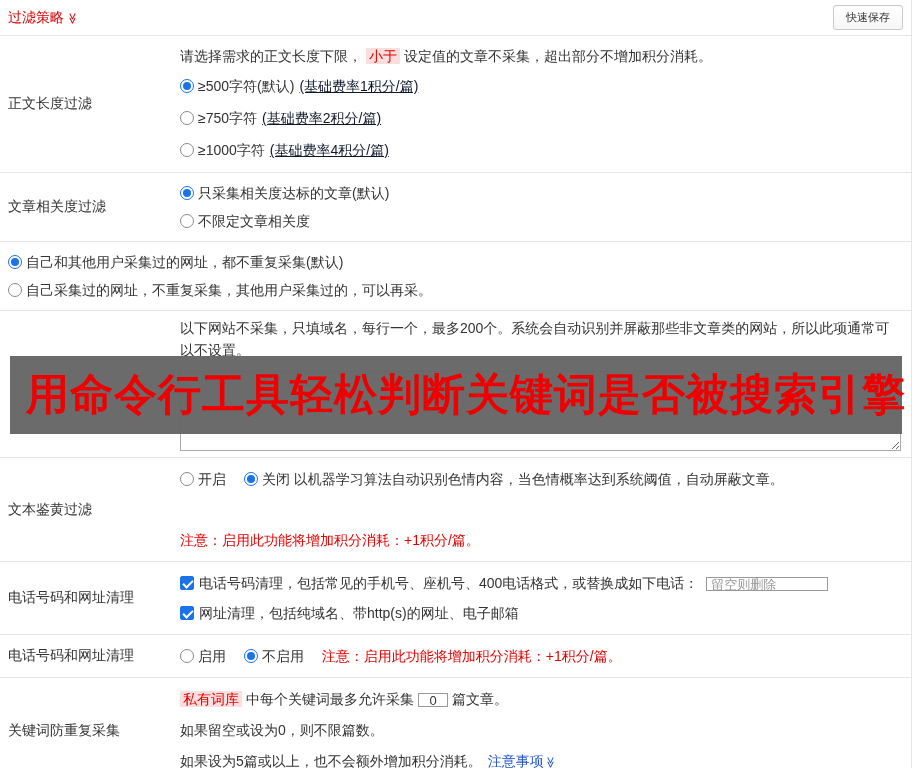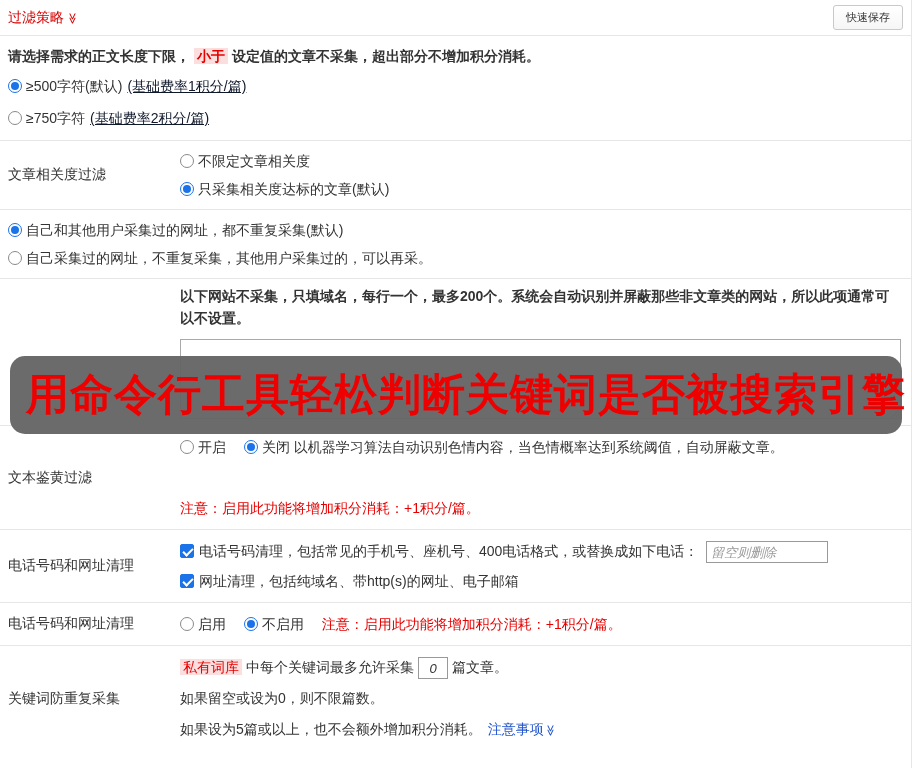--- a/index.html
+++ b/index.html
@@ -18,21 +18,21 @@
   .save-btn { font-size:11px; color:#333; background:linear-gradient(#ffffff,#f6f6f6);
               border:1px solid #c9c9c9; border-radius:3px; padding:4px 12px; cursor:pointer;
               font-family:"Liberation Sans", sans-serif; }
 
   
   .row { display:flex; border-bottom:1px solid #e6e6e6; }
   .row-label { flex:0 0 172px; width:172px; display:flex; align-items:center;
                padding-left:8px; color:#333; }
   .row-content { flex:1; padding:6px 10px 6px 8px; }
 
-  .desc { line-height:28px;font-weight:bold; }
+  .desc { line-height:28px; }
   .desc-site { line-height:22px; }
   .opt-row { display:block; line-height:32px; white-space:nowrap; cursor:pointer; }
   .opt-28 .opt-row { line-height:28px; }
   .opt-line { line-height:30px; white-space:nowrap; }
   .opt-line-28 { line-height:28px; white-space:nowrap; }
 
   
   .radio { display:inline-block; width:14px; height:14px; border-radius:50%;
            border:1px solid #8a8a8a; background:#fff; vertical-align:-2px; margin-right:4px;
            position:relative; }
@@ -48,73 +48,77 @@
            border:solid #fff; border-width:0 2px 2px 0; transform:rotate(45deg); }
 
   .hl { color:#e60000; background:#fbdfdf; padding:0 3px; margin:0 4px; }
   .fee { color:#0f172a; text-decoration:underline; margin-left:5px; cursor:pointer; }
   .note-red { color:#e60000; line-height:30px;margin-top:31px; }
   .inline-desc { }
   .gap-left { margin-left:14px; }
   .link { color:#2255cc; cursor:pointer; margin-left:6px; }
   .link .chev { transform:rotate(90deg); font-size:11px; margin-left:1px; }
 
-  .text-input { height:22px; border:1px solid #999; padding:2px 4px; font-size:13px;
-                font-family:"Liberation Sans", sans-serif; vertical-align:middle; color:#333;font-style:italic; }
+  .text-input { height:14px; border:1px solid #999; padding:2px 4px; font-size:13px;
+                font-family:"Liberation Sans", sans-serif; vertical-align:middle; color:#333; }
   .text-input::placeholder { color:#999; }
   .phone-input { width:122px; margin-left:4px; }
   .count-input { width:30px; text-align:center; margin:0 4px; }
 
   .site-textarea { display:block; width:100%; height:80px; margin-top:10px;
                    border:1px solid #a9a9a9; font-family:"Liberation Sans", sans-serif;
                    font-size:13px; padding:4px; }
 
   .kw-line { line-height:31px; white-space:nowrap; }
 
   
   .overlay { position:absolute; left:10px; top:356px; width:892px; height:78px;
              background:rgba(102,102,102,0.97); z-index:10; display:flex; align-items:center;
-             padding-left:16px;border-radius:15px; }
+             padding-left:16px; }
   .overlay-text { font-size:43px; font-weight:bold; color:#ee0000; white-space:nowrap;
                   letter-spacing:1px; }
 </style>
 </head>
 <body>
 
 <div class="page">
 
   <div class="header">
     <div class="title-wrap">
       <span>过滤策略</span><span class="chev">≫</span>
     </div>
     <button class="save-btn">快速保存</button>
   </div>
 
   <div class="row">
+    <div class="row-label">正文长度过滤</div>
     <div class="row-content">
       <div class="desc">
         <span>请选择需求的正文长度下限，</span><span class="hl">小于</span><span>设定值的文章不采集，超出部分不增加积分消耗。</span>
       </div>
       <label class="opt-row">
         <span class="radio checked"></span><span>≥500字符(默认)</span><span class="fee">(基础费率1积分/篇)</span>
       </label>
       <label class="opt-row">
         <span class="radio"></span><span>≥750字符</span><span class="fee">(基础费率2积分/篇)</span>
       </label>
+      <label class="opt-row">
+        <span class="radio"></span><span>≥1000字符</span><span class="fee">(基础费率4积分/篇)</span>
+      </label>
     </div>
   </div>
 
   <div class="row opt-28">
     <div class="row-label">文章相关度过滤</div>
     <div class="row-content">
       <label class="opt-row">
+        <span class="radio checked"></span><span>只采集相关度达标的文章(默认)</span>
+      </label>
+      <label class="opt-row">
         <span class="radio"></span><span>不限定文章相关度</span>
-      </label>
-      <label class="opt-row">
-        <span class="radio checked"></span><span>只采集相关度达标的文章(默认)</span>
       </label>
     </div>
   </div>
 
   <div class="row opt-28">
     <div class="row-content">
       <label class="opt-row">
         <span class="radio checked"></span><span>自己和其他用户采集过的网址，都不重复采集(默认)</span>
       </label>
       <label class="opt-row">

